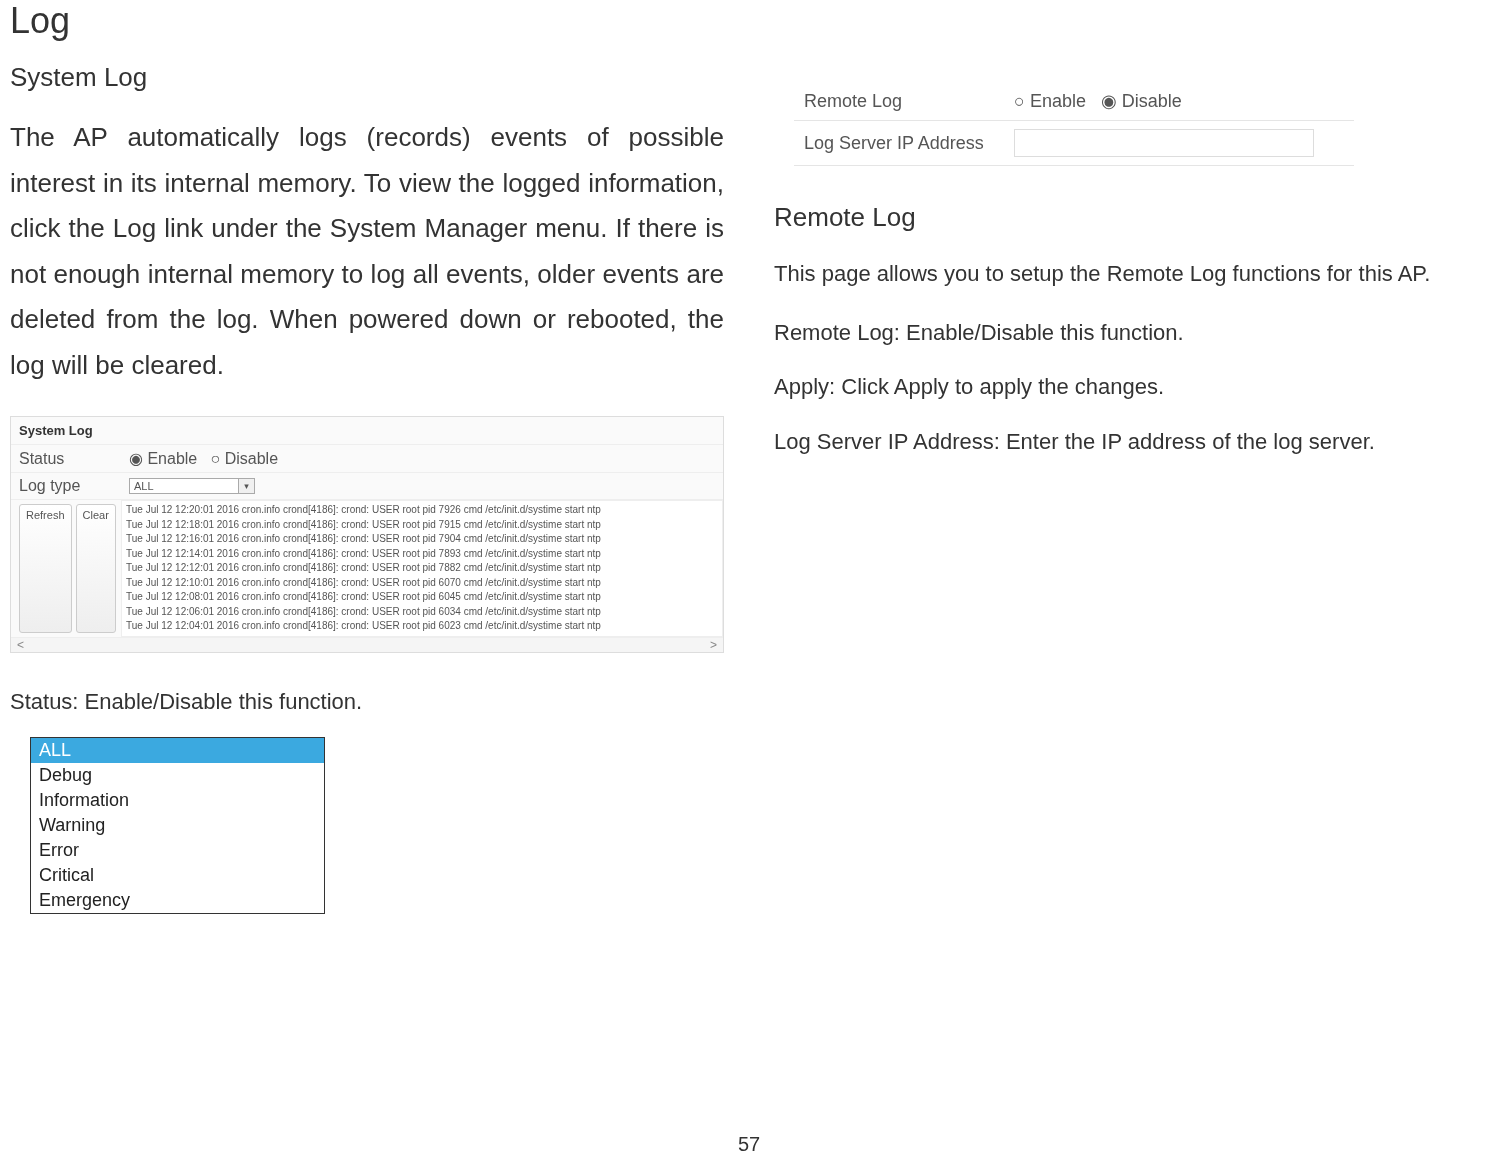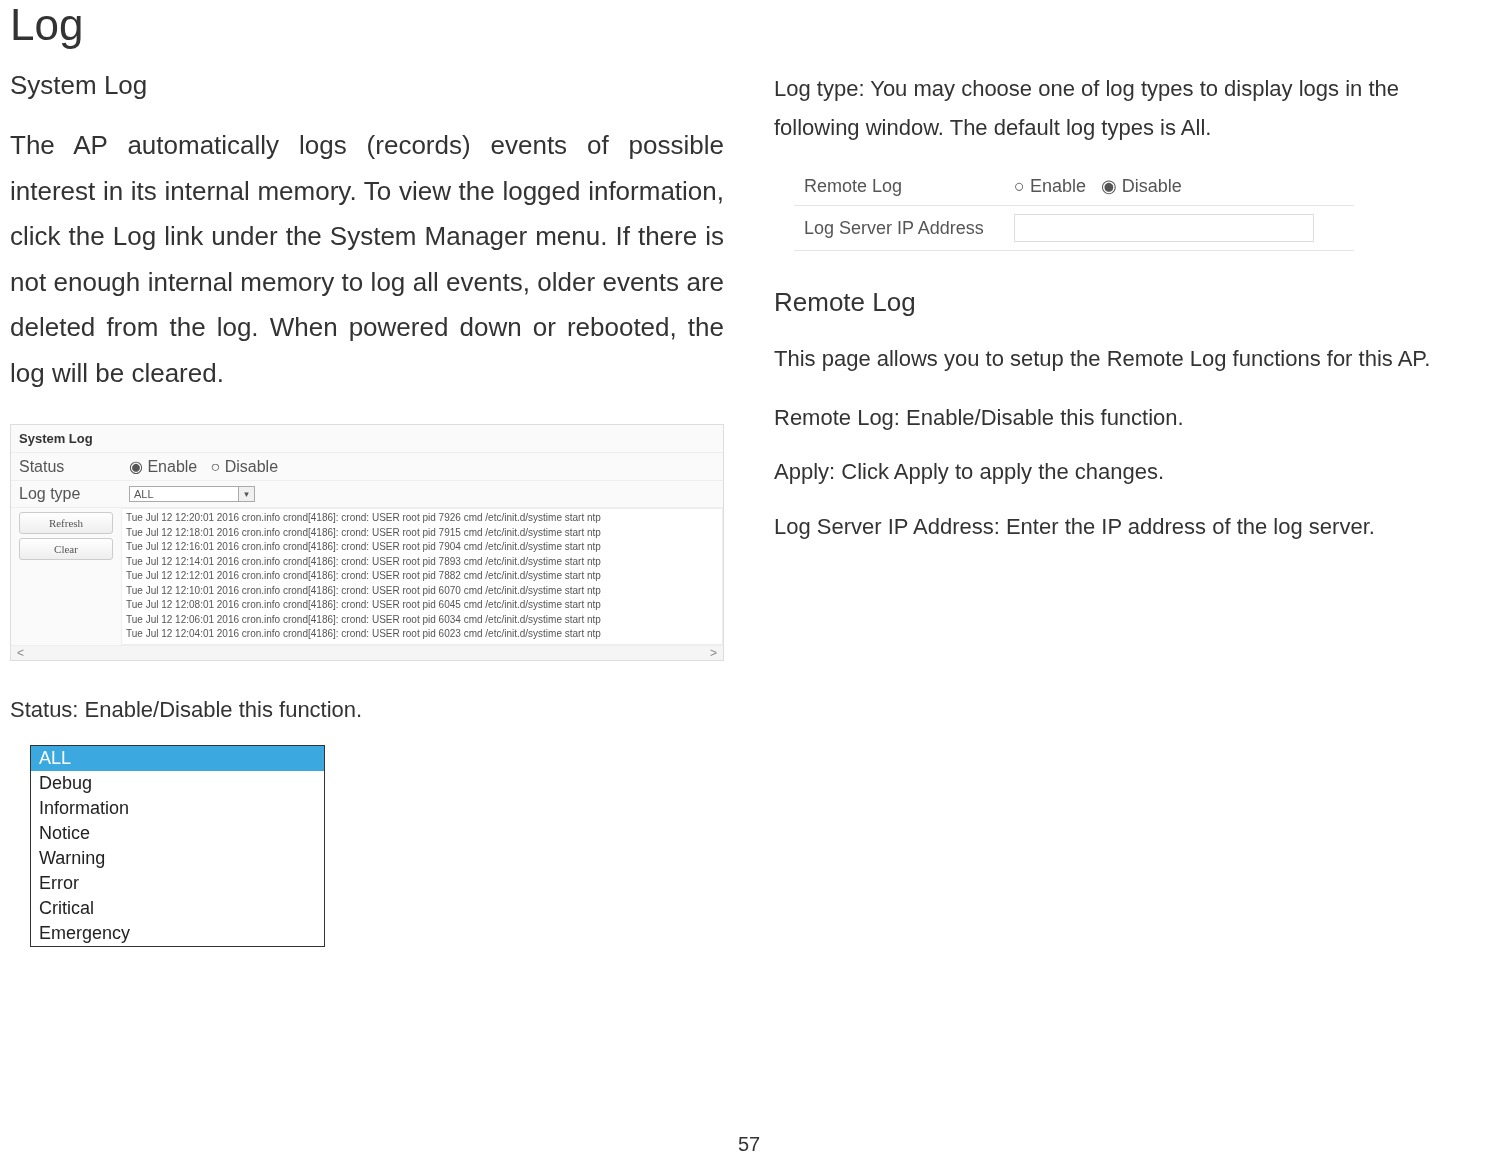--- a/index.html
+++ b/index.html
@@ -6,21 +6,21 @@
   body {
     font-family: Arial, Helvetica, sans-serif;
     width: 1498px;
     height: 1170px;
     background: #fff;
     color: #333;
     position: relative;
     padding: 0 10px;
   }
   .page-title {
-    font-size: 44px;
+    font-size: 36px;
     font-weight: 400;
     color: #333;
     margin-bottom: 20px;
   }
   .columns {
     display: flex;
     gap: 50px;
     justify-content: space-between;
   }
   .col {
@@ -93,24 +93,23 @@
     border: 1px solid #aaa;
     border-left: none;
     background: #f0f0f0;
     font-size: 9px;
     line-height: 14px;
     vertical-align: top;
   }
   .syslog-buttons {
     width: 110px;
     display: flex;
-    flex-direction: column;
+    flex-direction: row;
     gap: 4px;
     padding: 4px 8px;
-    font-family: Liberation Serif, serif;
   }
   .syslog-btn {
     font-size: 11px;
     padding: 4px 6px;
     border: 1px solid #ccc;
     background: linear-gradient(#fff,#eee);
     border-radius: 3px;
     text-align: center;
   }
   .syslog-content {
@@ -235,32 +234,28 @@
           <span>&gt;</span>
         </div>
     </div>
 
     <p class="para">Status: Enable/Disable this function.</p>
 
     <div class="logtype-list">
       <div class="logtype-item selected">ALL</div>
       <div class="logtype-item">Debug</div>
       <div class="logtype-item">Information</div>
-      <div class="logtype-item">Notice</div>
       <div class="logtype-item">Warning</div>
       <div class="logtype-item">Error</div>
       <div class="logtype-item">Critical</div>
       <div class="logtype-item">Emergency</div>
     </div>
   </div>
 
   <div class="col">
-    <p class="body-text-right">
-      <span>Log type</span><span>: You may choose one of log types to display logs in the following window. The default log types is All.</span>
-    </p>
 
     <table class="remote-table">
       <tbody>
           <tr>
         <td class="cell-label">Remote Log</td>
         <td>
           <span>○ <span>Enable</span></span>
           &nbsp;
           <span>◉ <span>Disable</span></span>
         </td>

